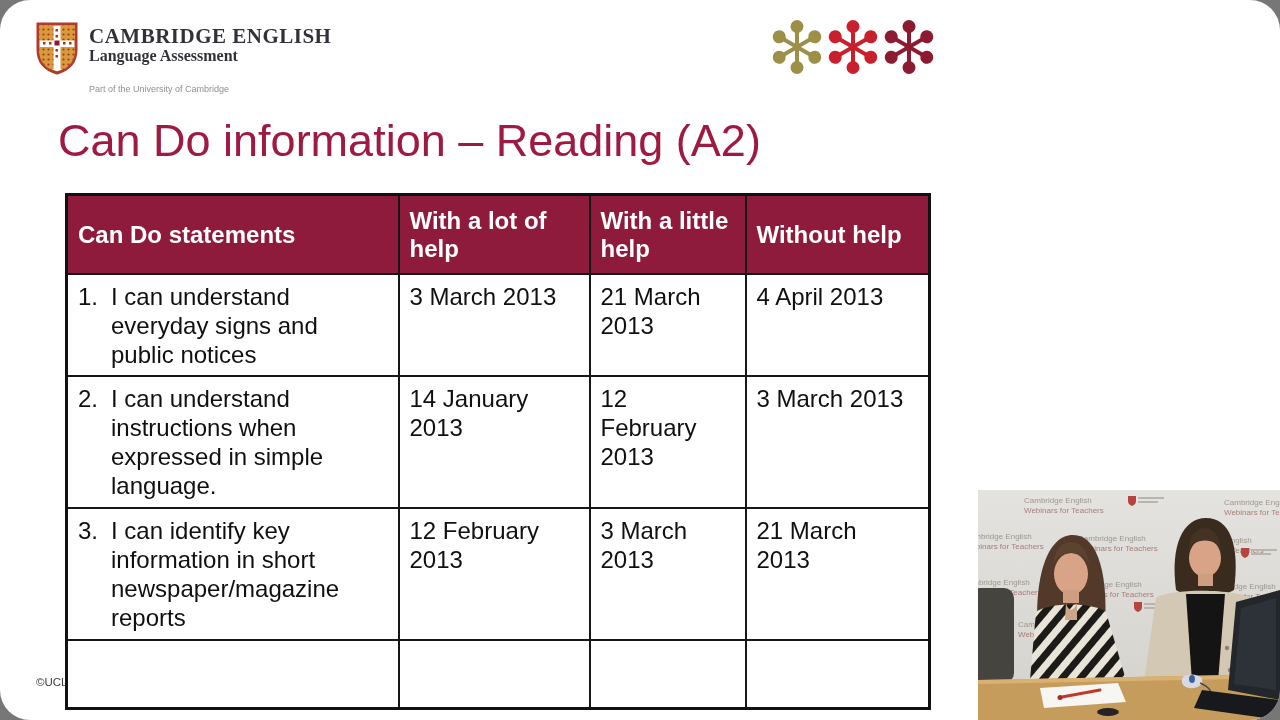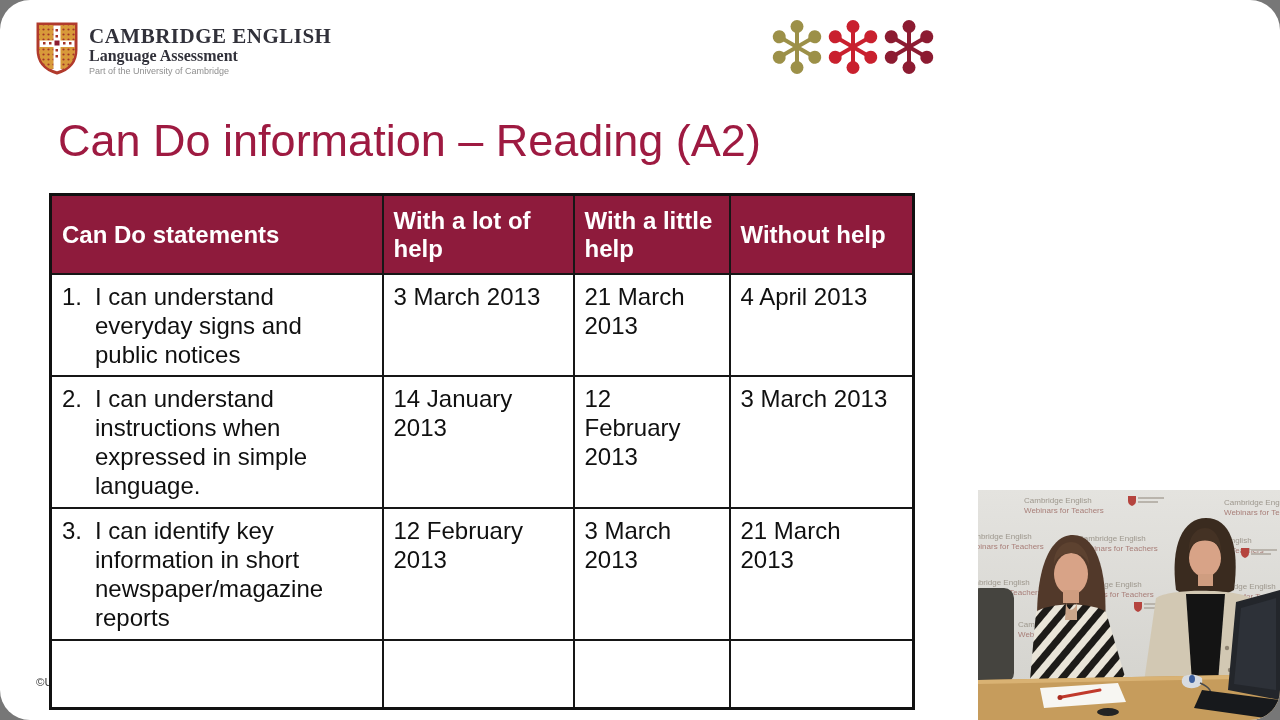--- a/index.html
+++ b/index.html
@@ -6,33 +6,33 @@
   .slide{position:relative;width:1280px;height:720px;background:#ffffff;overflow:hidden;
          font-family:"Liberation Sans","DejaVu Sans",sans-serif;border-radius:30px;}
 
   
   .logo{position:absolute;left:36px;top:22px;display:flex;gap:11px;align-items:flex-start;}
   .logo-text{padding-top:4px;}
   .brand1{font-family:"Liberation Serif","DejaVu Serif",serif;font-weight:bold;
           font-size:21px;line-height:21px;color:#31313a;letter-spacing:.5px;}
   .brand2{font-family:"Liberation Serif","DejaVu Serif",serif;font-weight:bold;
           font-size:16px;line-height:17px;color:#31313a;}
-  .brand3{font-size:9px;line-height:12px;color:#8f8f8f;margin-top:1px;}
+  .brand3{font-size:9px;line-height:12px;color:#8f8f8f;margin-top:19px;}
 
   
   .flakes{position:absolute;left:770px;top:20px;display:flex;gap:2px;}
 
   
   .title{position:absolute;left:58px;top:115px;font-size:45px;line-height:52px;color:#9E1A41;}
 
   
   .copyright{position:absolute;left:36px;top:676px;font-size:11.5px;color:#3d3d3d;z-index:0;}
 
   
-  table.ctable{position:absolute;left:49px;top:193px;width:863px;border-collapse:collapse;
+  table.ctable{position:absolute;left:65px;top:193px;width:863px;border-collapse:collapse;
                table-layout:fixed;background:#fff;z-index:1;}
   .ctable th{background:#8E1B3C;color:#ffffff;font-size:24px;font-weight:bold;text-align:left;
              vertical-align:middle;border:2px solid #161616;padding:4px 6px 4px 10px;
              line-height:28px;height:69px;}
   .ctable td{border:2px solid #161616;vertical-align:top;font-size:24px;color:#101010;
              line-height:29px;padding:7px 22px 2px 10px;}
   table.ctable{border:3px solid #111;}
   td.stmt-cell{padding:7px 6px 2px 0;}
   .stmt{display:flex;}
   .stmt .num{flex:0 0 33px;padding-left:10px;}

